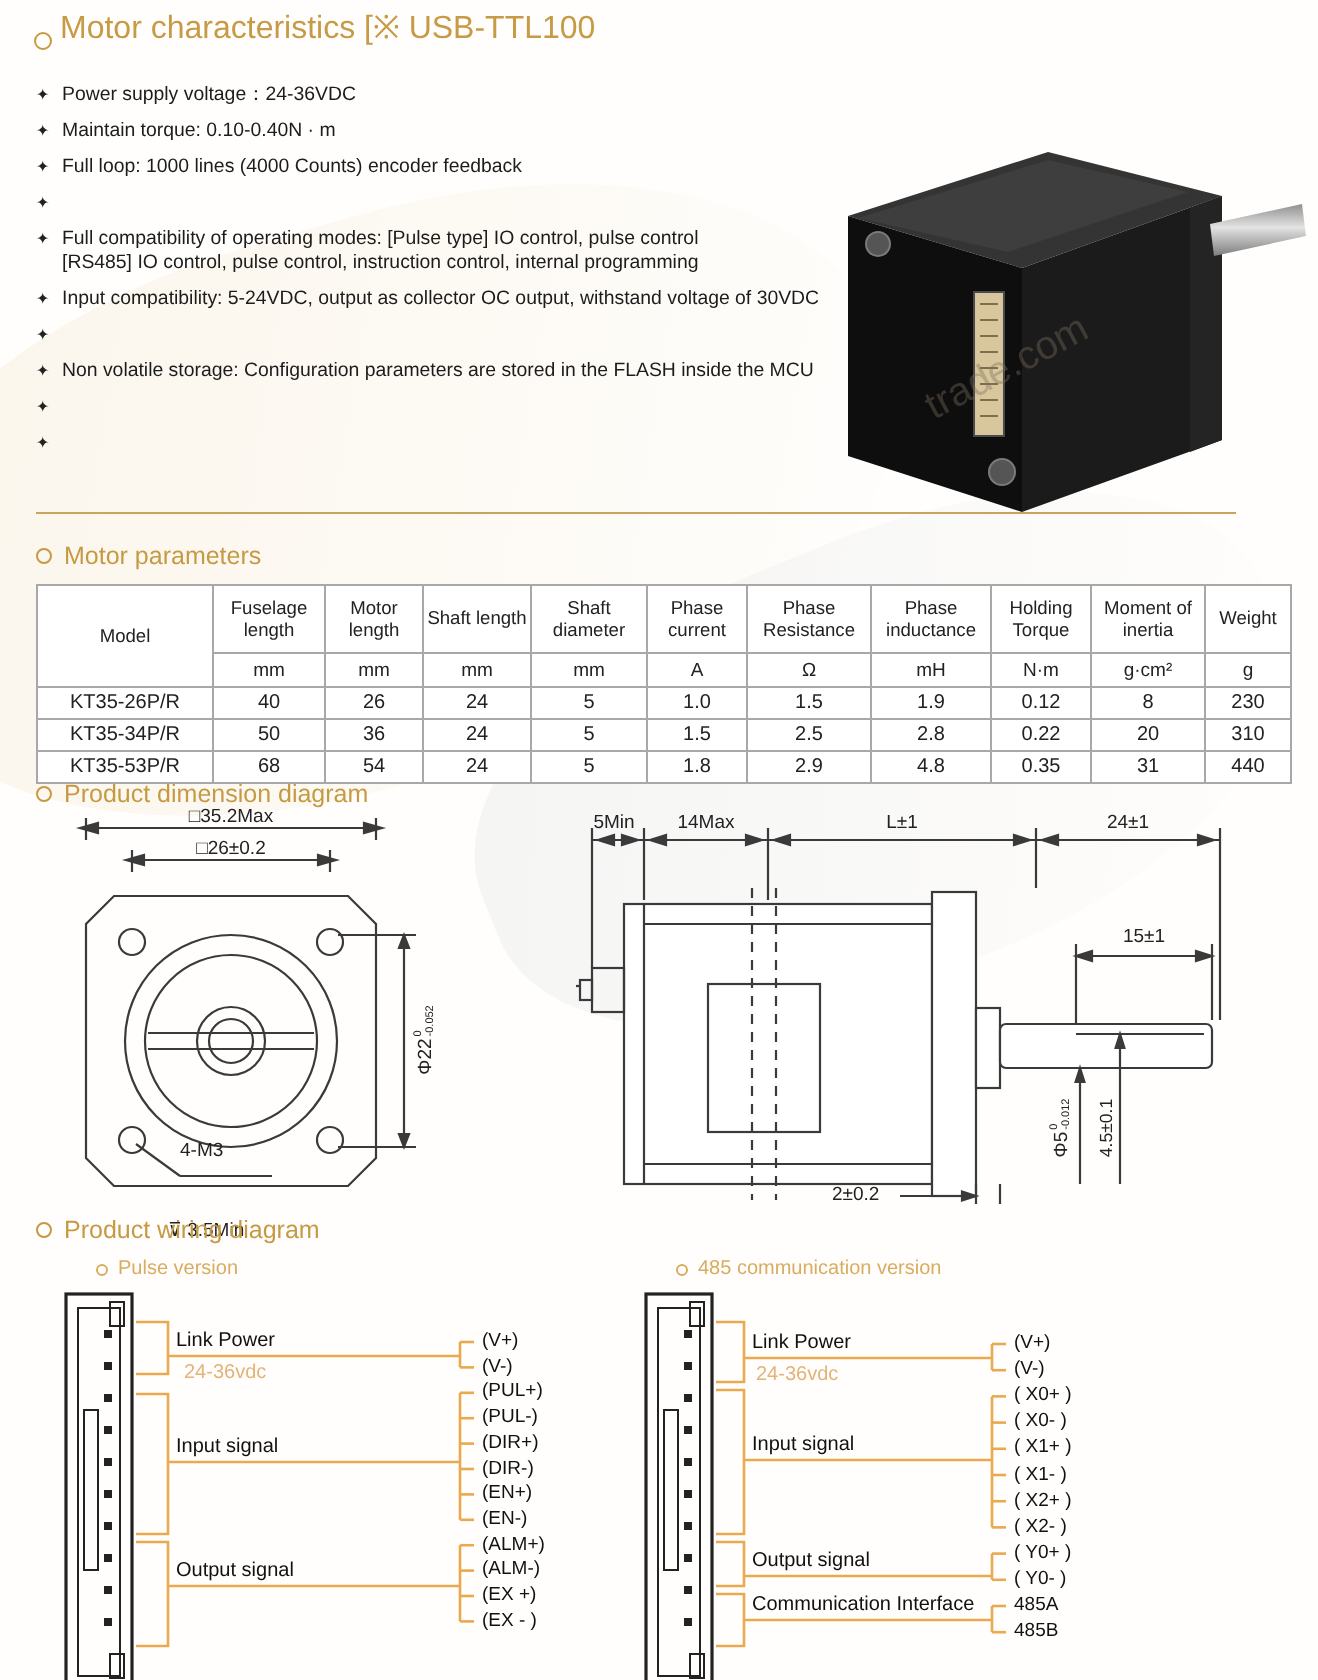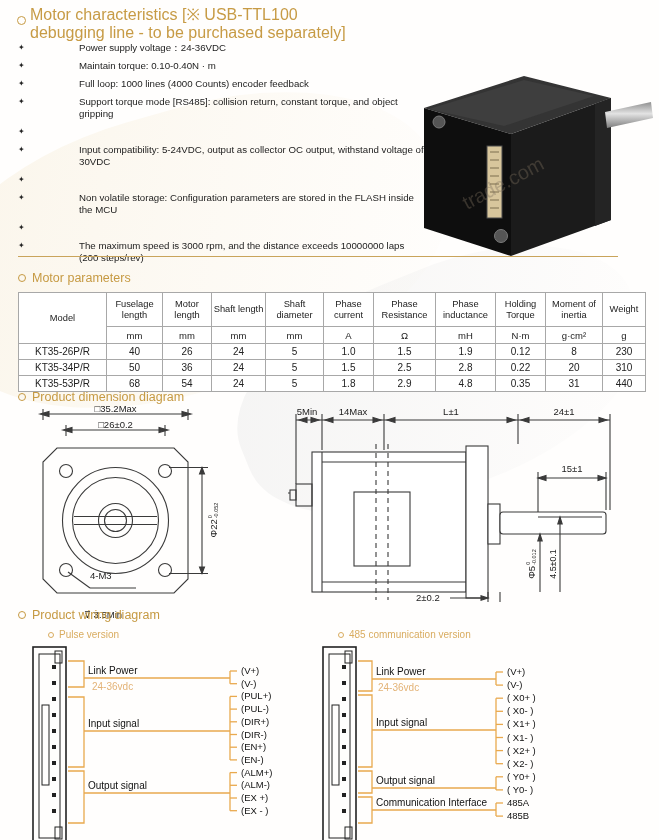--- a/index.html
+++ b/index.html
@@ -16,21 +16,21 @@
   .title{left:30px;top:6px;width:380px;color:#C79B45;font-size:16px;line-height:17.5px;}
   .title-ring{left:17px;top:16px;width:7px;height:7px;}
   .sec{display:flex;align-items:center;gap:6px;color:#C69A43;font-size:12.5px;}
   .sec .ring{width:6px;height:6px;}
   .sub{display:flex;align-items:center;gap:5px;color:#D9AC60;font-size:10px;}
   .sub .ring{width:4px;height:4px;border-color:#D9AC60;}
   
   .bullets{left:18px;top:42px;width:410px;}
   .bullet{display:flex;margin-bottom:6px;font-size:9.7px;line-height:12px;}
   .bullet .bi{width:13px;flex:0 0 13px;font-size:8px;color:#222;line-height:12px;}
-  .bullet .bt{white-space:pre-line;margin-left:48px;}
+  .bullet .bt{white-space:pre-line;}
   .divider{left:18px;top:256px;width:600px;border-top:1.6px solid #C9A45B;}
   
   table.params{border-collapse:collapse;table-layout:fixed;width:627px;background:#fff;}
   table.params th, table.params td{border:1px solid #a8a8a8;font-weight:normal;text-align:center;
       padding:1px 1px;color:#222;}
   table.params th.h{font-size:9.3px;line-height:10.5px;height:31px;}
   table.params th.u{font-size:9.5px;height:14px;}
   table.params td{font-size:10px;height:13px;}
   
   .dl{position:absolute;font-size:9.5px;color:#222;white-space:nowrap;}
@@ -48,21 +48,20 @@
 <body>
 
 <div class="page">
 
   <div class="abs wm-a"></div>
   <div class="abs wm-b"></div>
 
   <span class="abs ring title-ring"></span>
   <div class="abs title">
     <div>Motor characteristics [※ USB-TTL100</div>
-    <div>debugging line - to be purchased separately]</div>
   </div>
 
   <div class="abs" style="left:409px;top:60px;width:250px;height:198px;">
     <svg width="250" height="198" viewBox="0 0 250 198">
       <defs>
         <linearGradient id="shaftg" x1="0" y1="0" x2="0" y2="1">
           <stop offset="0" stop-color="#8f8f8f"></stop>
             <stop offset="0.45" stop-color="#e3e3e3"></stop>
             <stop offset="1" stop-color="#7d7d7d"></stop>
         </linearGradient>
@@ -100,43 +99,42 @@
     <div class="bullet">
         <span class="bi">✦</span>
         <span class="bt">Maintain torque: 0.10-0.40N · m</span>
       </div>
     <div class="bullet">
         <span class="bi">✦</span>
         <span class="bt">Full loop: 1000 lines (4000 Counts) encoder feedback</span>
       </div>
     <div class="bullet">
         <span class="bi">✦</span>
-        <span class="bt">Support torque mode [RS485]: collision return, constant torque, and object gripping</span>
-      </div>
-    <div class="bullet">
-        <span class="bi">✦</span>
+      </div>
+    <div class="bullet">
+        <span class="bi">✦</span>
+        <span class="bt">Full compatibility of operating modes: [Pulse type] IO control, pulse control
+[RS485] IO control, pulse control, instruction control, internal programming</span>
       </div>
     <div class="bullet">
         <span class="bi">✦</span>
         <span class="bt">Input compatibility: 5-24VDC, output as collector OC output, withstand voltage of 30VDC</span>
       </div>
     <div class="bullet">
         <span class="bi">✦</span>
       </div>
     <div class="bullet">
         <span class="bi">✦</span>
         <span class="bt">Non volatile storage: Configuration parameters are stored in the FLASH inside the MCU</span>
       </div>
     <div class="bullet">
         <span class="bi">✦</span>
       </div>
     <div class="bullet">
         <span class="bi">✦</span>
-        <span class="bt">The maximum speed is 3000 rpm, and the distance exceeds 10000000 laps
-(200 steps/rev)</span>
       </div>
   </div>
 
   <div class="abs divider"></div>
 
   <div class="abs sec" style="left:18px;top:271px;">
     <span class="ring"></span>
     <span>Motor parameters</span>
   </div>
 

